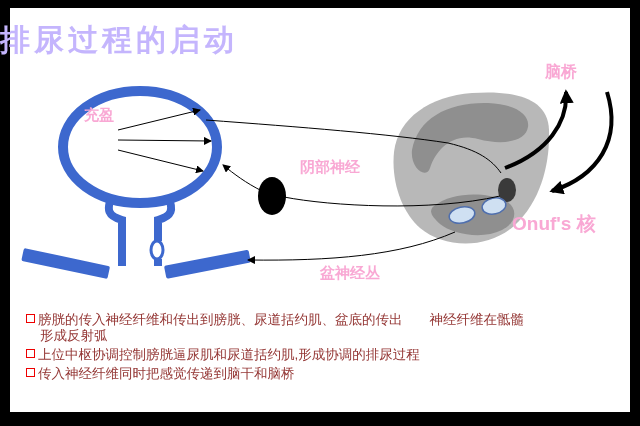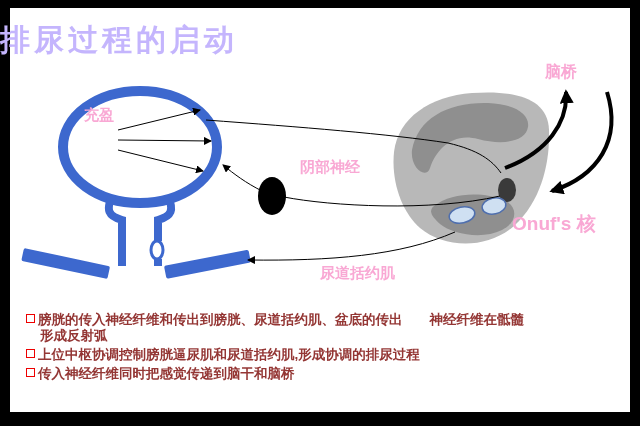--- a/index.html
+++ b/index.html
@@ -26,21 +26,21 @@
     color:#f9a8d4; font-weight:bold; font-size:15px;
     white-space:nowrap;
   }
   .lbl-filling   { left:84px;  top:106px; }
   .lbl-plexus    { left:300px; top:158px; }
   .lbl-pons      { left:545px; top:62px;  font-size:16px; }
   .lbl-onuf      { left:512px; top:211px; font-size:19px; }
   .lbl-pudendal  { left:320px; top:264px; }
   .notes {
     position:absolute; left:26px; top:312px; width:592px;
-    color:#943634; font-size:13.5px; font-weight:bold; line-height:16px;
+    color:#943634; font-size:13.5px; font-weight:normal; line-height:16px;
   }
   .note-item { margin-bottom:3px; }
   .sq {
     display:inline-block; width:7px; height:7px;
     border:1.5px solid #ee0000;
     margin-right:3px;
     vertical-align:1px;
   }
   .cont { padding-left:14px; }
 </style>
@@ -102,21 +102,21 @@
   <path d="M455,232 C400,256 330,261 248,260" fill="none" stroke="#000" stroke-width="1" marker-end="url(#arr)"></path>
 
   <path d="M505,168 C548,152 568,122 566,92" fill="none" stroke="#000" stroke-width="4" marker-end="url(#arrBig)"></path>
   <path d="M607,92 C622,140 598,176 552,191" fill="none" stroke="#000" stroke-width="4" marker-end="url(#arrBig)"></path>
 </svg>
 
 <div class="dlabel lbl-filling">充盈</div>
 <div class="dlabel lbl-plexus">阴部神经</div>
 <div class="dlabel lbl-pons">脑桥</div>
 <div class="dlabel lbl-onuf">Onuf's 核</div>
-<div class="dlabel lbl-pudendal">尿道括约肌</div>
+<div class="dlabel lbl-pudendal">盆神经丛</div>
 
 <div class="notes">
   <div class="note-item">
     <div>
       <span class="sq"></span><span>膀胱的传入神经纤维和传出到膀胱、尿道括约肌、盆底的传出　　神经纤维在骶髓</span>
     </div>
     <div class="cont">形成反射弧</div>
   </div>
   <div class="note-item">
     <div>

